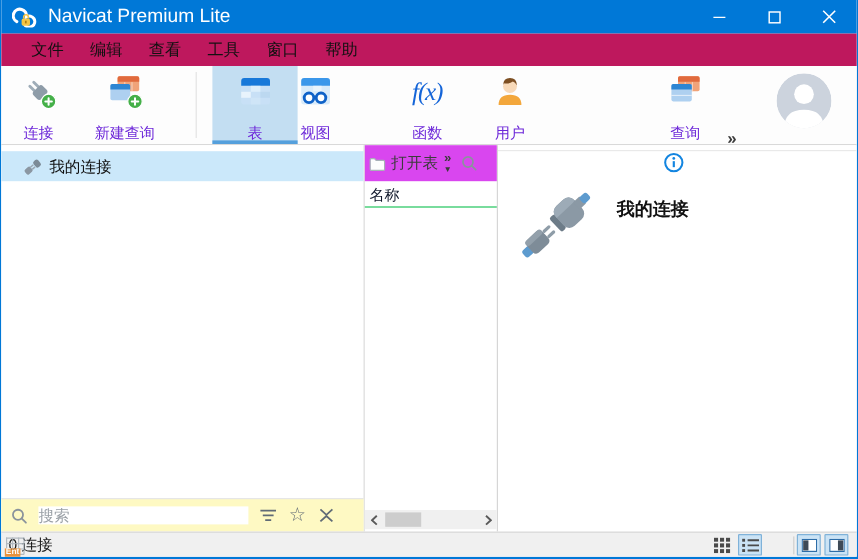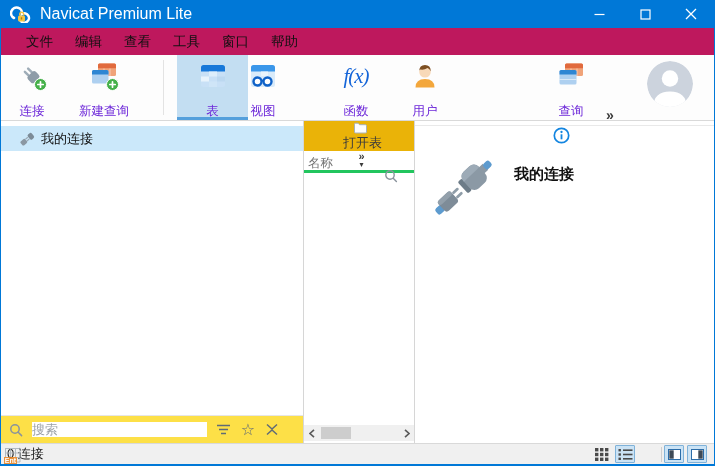--- a/index.html
+++ b/index.html
@@ -29,37 +29,37 @@
   .fx { font-family:"Liberation Serif","DejaVu Serif",serif; font-style:italic; color:#1565d8; font-size:21px; letter-spacing:-1px; }
   .dd-arrow { position:absolute; font-size:9px; color:#3b3b3b; }
   .tb-overflow { position:absolute; left:605px; top:52px; font-size:14px; font-weight:bold; color:#3b3b3b; }
   .tb-more { position:absolute; left:608px; top:100px; font-size:9px; color:#3b3b3b; }
   .avatar { position:absolute; right:21px; top:6px; width:46px; height:46px; border-radius:50%; overflow:hidden; }
 
   
   .main { display:flex; height:322px; }
   .left-panel { position:relative; width:303px; border-right:1px solid #d6d6d6; background:#fff; }
   .tree-item { margin-top:5px; height:25px; display:flex; align-items:center; gap:6px; padding-left:18px; background:#cbe8fa; font-size:13px; color:#111; }
-  .search-row { position:absolute; left:0; right:0; bottom:0; height:28px; border-top:1px solid #e6e6e6; display:flex; align-items:center; padding:0 24px 0 8px; gap:9px; background:#fde047; }
+  .search-row { position:absolute; left:0; right:0; bottom:0; height:28px; border-top:1px solid #e6e6e6; display:flex; align-items:center; padding:0 24px 0 8px; gap:9px; background:#fef9c3; }
   .search-row input { border:none; outline:none; flex:1; font-size:13px; font-family:inherit; color:#333; min-width:0; }
   .search-row input::placeholder { color:#9aa0a6; }
   .row-icons { display:flex; align-items:center; gap:10px; }
   .star-glyph { font-size:16px; color:#606b76; line-height:14px; }
 
   .mid-panel { position:relative; width:111px; border-right:1px solid #d6d6d6; background:#fff; }
   .tab-bar { position:relative; height:26px; background:#eef0f1; border-bottom:1px solid #e0e0e0; }
   .tab-label { position:absolute; left:20px; line-height:25px; font-size:13px; color:#222; }
   .tab-blank { position:absolute; right:0; top:0; width:39px; height:23px; background:#fff; }
-  .obj-toolbar { height:30px; display:flex; align-items:center; padding-left:3px; background:#eab308;flex-direction:column; }
+  .obj-toolbar { height:30px; display:flex; align-items:center; padding-left:3px; background:#d946ef; }
   .ot-label { font-size:13px; color:#3c3c3c; margin-left:4px; }
   .ot-ctl { display:flex; flex-direction:column; align-items:center; margin-left:2px; width:12px; }
   .ot-ctl .ov { font-size:11px; font-weight:bold; color:#3b3b3b; line-height:9px; }
   .ot-ctl .dd { font-size:8px; color:#3b3b3b; line-height:8px; }
   .ot-search { margin-left:auto; margin-right:16px; display:flex; }
-  .col-header { padding:4px 0 0 4px; font-size:12.5px; color:#737373; height:22px; border-bottom:3px solid #22c55e;font-family:Liberation Serif, serif; }
+  .col-header { padding:4px 0 0 4px; font-size:12.5px; color:#0f172a; height:22px; border-bottom:1px solid #22c55e;font-family:Liberation Serif, serif; }
   .hscrollbar { position:absolute; left:0; right:0; bottom:2px; height:16px; background:#f0f0f0; display:flex; align-items:center; }
   .sb-arrow { width:15px; display:flex; justify-content:center; }
   .sb-track { position:relative; flex:1; height:100%; }
   .sb-thumb { position:absolute; left:2px; top:2px; width:30px; height:12px; background:#cdcdcd; }
 
   .right-panel { position:relative; flex:1; background:#fff; }
   .rp-line { position:absolute; top:4px; left:0; right:0; border-top:1px solid #e9e9e9; }
   .info-icon { position:absolute; top:6px; left:138px; display:flex; }
   .conn-block { position:absolute; left:11px; top:30px; display:flex; align-items:flex-start; gap:12px; }
   .conn-label { margin-top:14px; font-size:15px; font-weight:bold; color:#111; }

